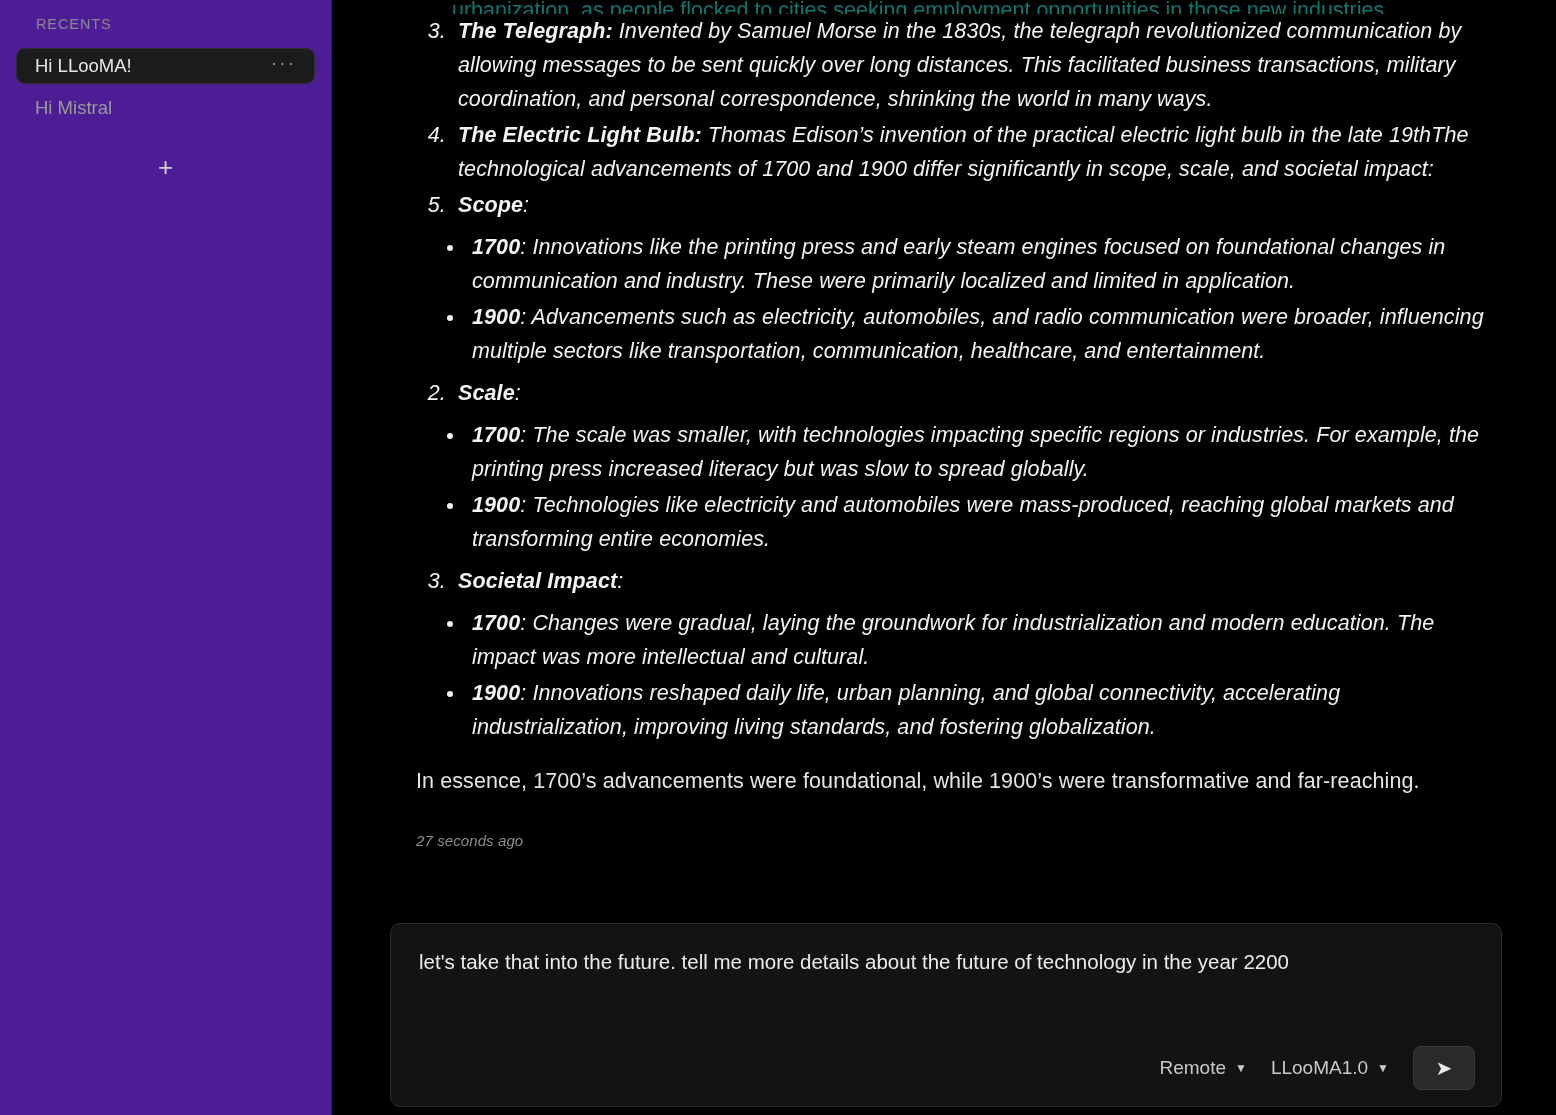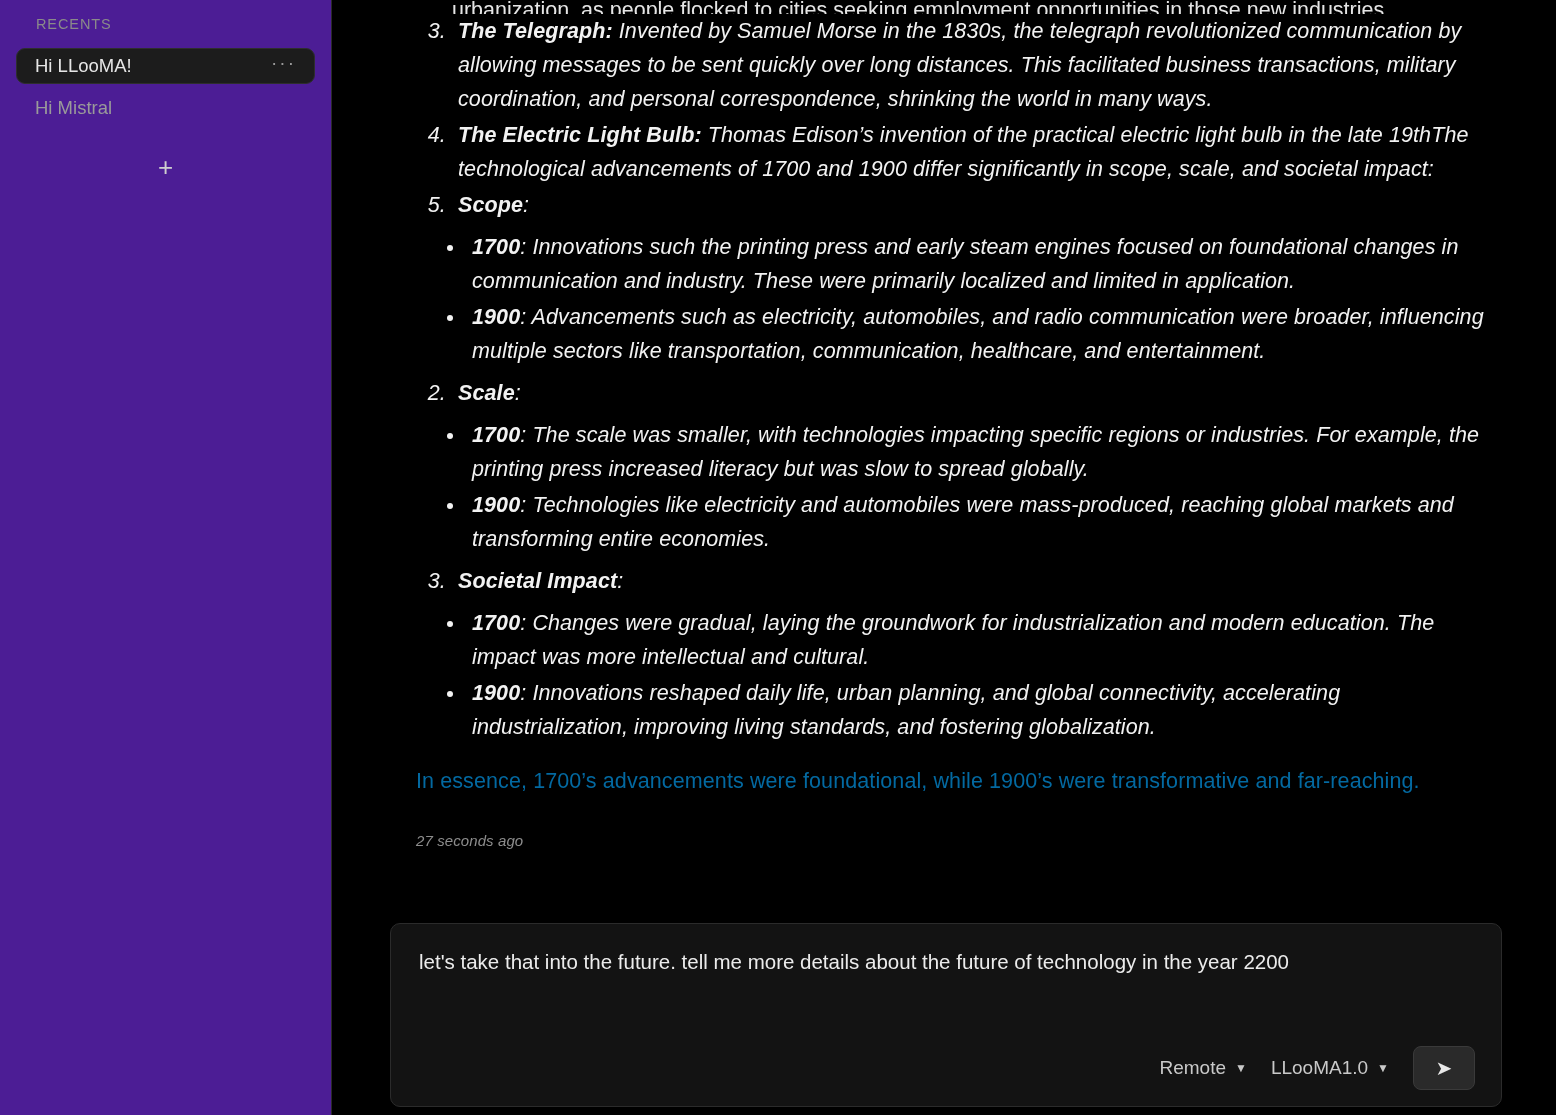--- a/index.html
+++ b/index.html
@@ -89,21 +89,21 @@
     padding: 0 60px 0 84px;
     overflow: hidden;
   }
   .msg-body {
     color: #f2f2f2;
     font-size: 21.5px;
     line-height: 34px;
     letter-spacing: 0.1px;
   }
   .clipped-line {
-    color: #e5e5e5;
+    color: #0f766e;
     font-size: 21.5px;
     line-height: 20px;
     height: 14px;
     overflow: hidden;
     margin: 0 0 0 36px;
     white-space: nowrap;
   }
   ol.num, ul.bul {
     margin: 0;
     padding-left: 36px;
@@ -114,21 +114,21 @@
   ol.num > li, ul.bul > li {
     margin: 0 0 2px 0;
     padding-left: 6px;
   }
   ol.num > li::marker, ul.bul > li::marker { color: #f2f2f2; }
   ul.bul { margin-top: 8px; margin-bottom: 8px; padding-left: 50px; }
   .tight { margin-bottom: 0; }
   b { font-weight: 700; }
   .para {
     margin: 20px 0 0 0;
-    color: #0369a1;
+    color: #e5e5e5;
     font-size: 21.5px;
     line-height: 34px;
   }
   .timestamp {
     margin-top: 26px;
     color: #8d8d8d;
     font-size: 15px;
     font-style: italic;
   }
 
@@ -231,21 +231,21 @@
           </li>
         </ol>
 
         <ol class="num tight" start="5">
           <li>
             <b>Scope</b><span>:</span>
           </li>
         </ol>
         <ul class="bul">
           <li>
-            <b>1700</b><span>: Innovations such the printing press and early steam engines focused on foundational changes in communication and industry. These were primarily localized and limited in application.</span>
+            <b>1700</b><span>: Innovations like the printing press and early steam engines focused on foundational changes in communication and industry. These were primarily localized and limited in application.</span>
           </li>
           <li>
             <b>1900</b><span>: Advancements such as electricity, automobiles, and radio communication were broader, influencing multiple sectors like transportation, communication, healthcare, and entertainment.</span>
           </li>
         </ul>
 
         <ol class="num tight" start="2">
           <li>
             <b>Scale</b><span>:</span>
           </li>

